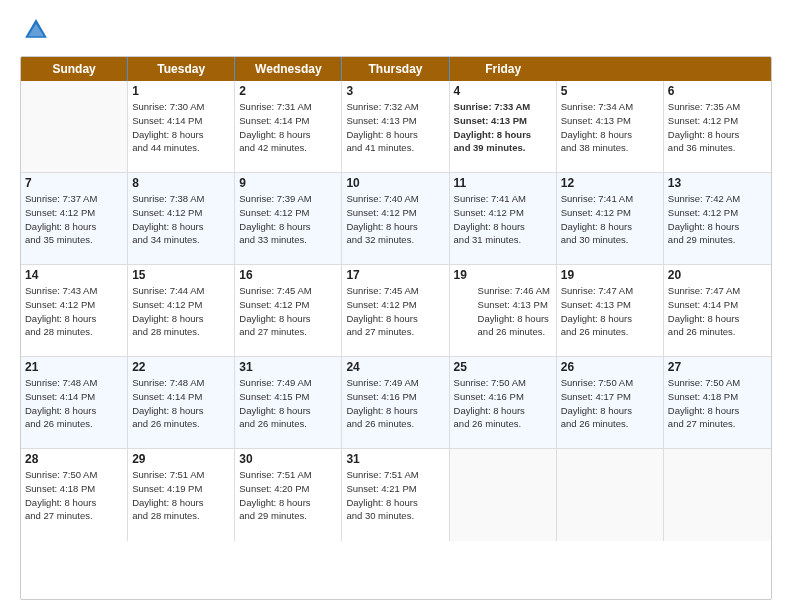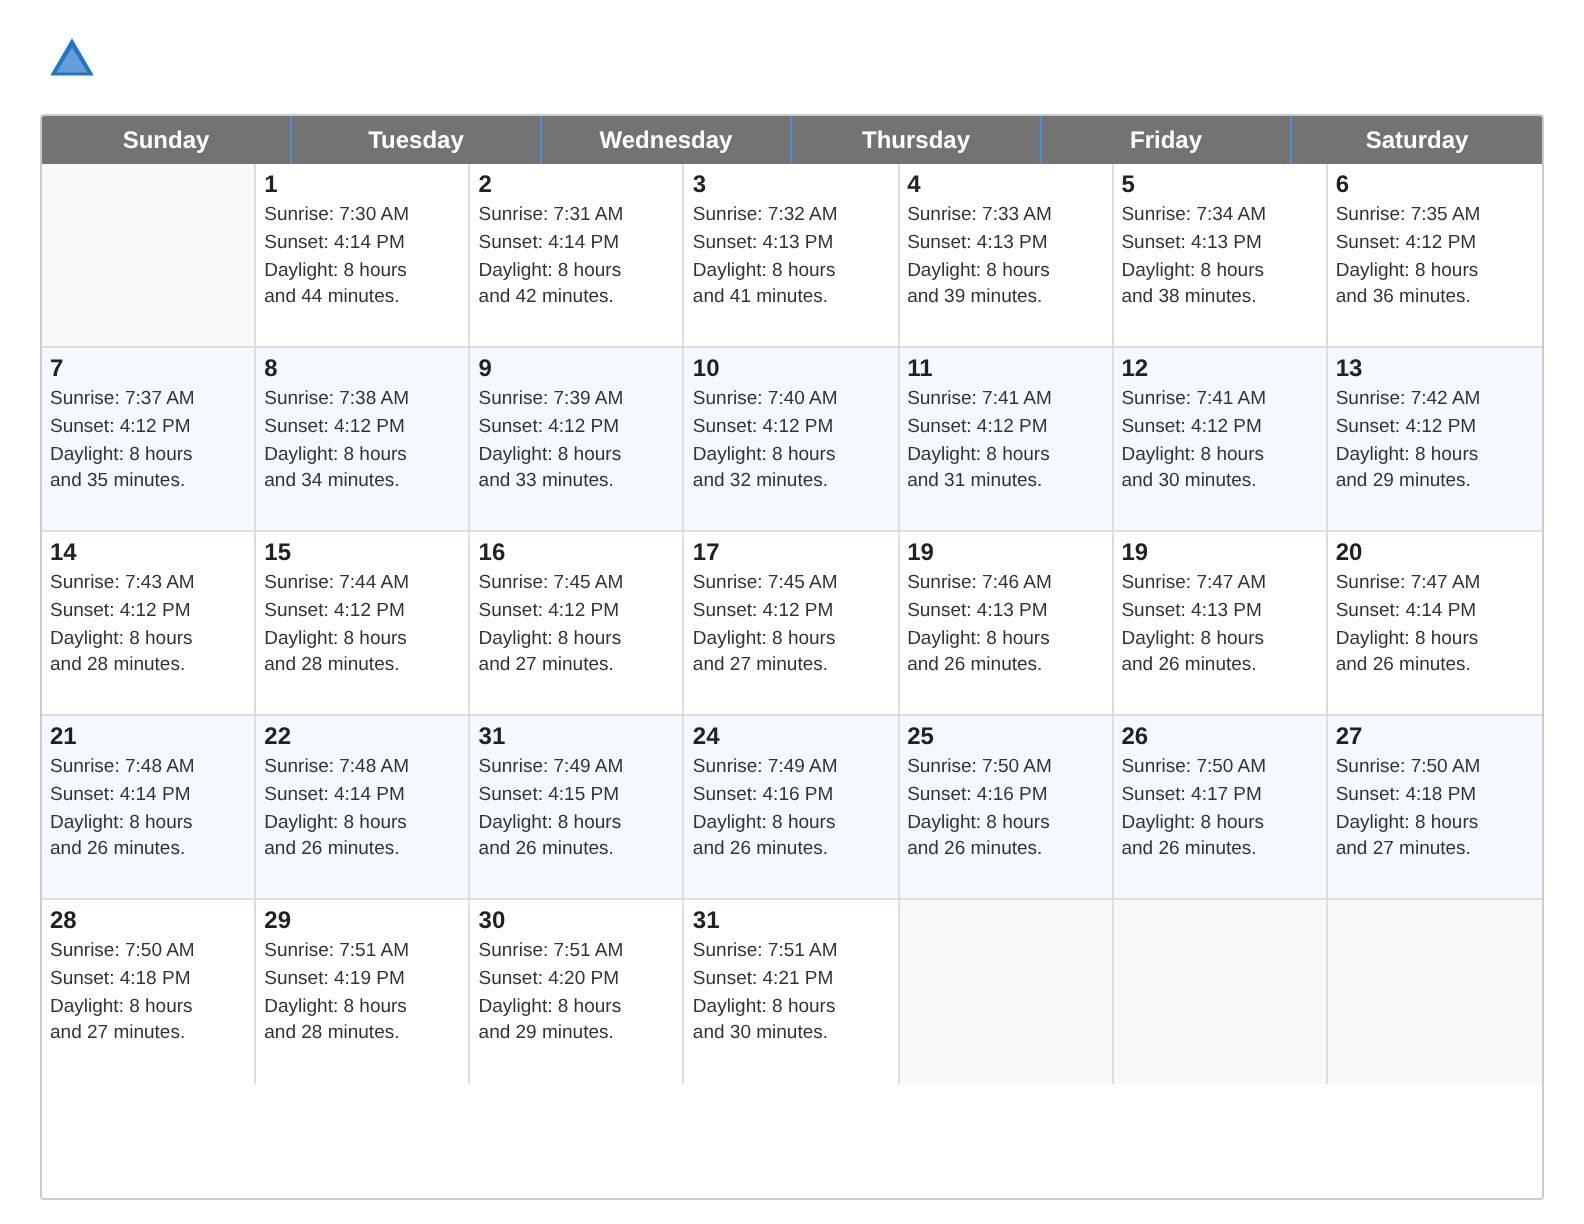--- a/index.html
+++ b/index.html
@@ -58,22 +58,22 @@
       margin-top: 2px;
     }
     .calendar {
       flex: 1;
       border: 1px solid #ccc;
       border-radius: 2px;
       overflow: hidden;
     }
     .cal-header {
       display: grid;
-      grid-template-columns: repeat(6, 1fr);
-      background: #737373;
+      grid-template-columns: repeat(7, 1fr);
+      background: #a16207;
     }
     .cal-header-cell {
       color: #fff;
       font-size: 12px;
       font-weight: bold;
       text-align: center;
       padding: 5px 2px;
       border-right: 1px solid #4a90d9;
     }
     .cal-header-cell:last-child { border-right: none; }
@@ -135,21 +135,20 @@
     </div>
   </div>
 
   <div class="calendar">
     <div class="cal-header">
     <div class="cal-header-cell">Sunday</div>
         <div class="cal-header-cell">Tuesday</div>
         <div class="cal-header-cell">Wednesday</div>
         <div class="cal-header-cell">Thursday</div>
         <div class="cal-header-cell">Friday</div>
-        <div class="cal-header-cell">Saturday</div>
       </div>
     <div class="cal-body" style="height: calc(460px); display: grid; grid-template-rows: repeat(5, 1fr);">
     <div class="cal-row" style="min-height: unset;">
           <div class="cal-cell empty"></div>
           <div class="cal-cell">
             <div class="day-num">1</div>
             <div class="day-info" style="white-space: pre-line;">Sunrise: 7:30 AM
 Sunset: 4:14 PM
 Daylight: 8 hours
 and 44 minutes.</div>
@@ -163,21 +162,21 @@
           </div>
           <div class="cal-cell">
             <div class="day-num">3</div>
             <div class="day-info" style="white-space: pre-line;">Sunrise: 7:32 AM
 Sunset: 4:13 PM
 Daylight: 8 hours
 and 41 minutes.</div>
           </div>
           <div class="cal-cell">
             <div class="day-num">4</div>
-            <div class="day-info" style="white-space: pre-line;">Sunrise: 7:33 AM
+            <div class="day-info" style="white-space: pre-line; font-weight: bold;">Sunrise: 7:33 AM
 Sunset: 4:13 PM
 Daylight: 8 hours
 and 39 minutes.</div>
           </div>
           <div class="cal-cell">
             <div class="day-num">5</div>
             <div class="day-info" style="white-space: pre-line;">Sunrise: 7:34 AM
 Sunset: 4:13 PM
 Daylight: 8 hours
 and 38 minutes.</div>
@@ -265,21 +264,21 @@
           </div>
           <div class="cal-cell">
             <div class="day-num">17</div>
             <div class="day-info" style="white-space: pre-line;">Sunrise: 7:45 AM
 Sunset: 4:12 PM
 Daylight: 8 hours
 and 27 minutes.</div>
           </div>
           <div class="cal-cell">
             <div class="day-num">19</div>
-            <div class="day-info" style="white-space: pre-line;">Sunrise: 7:46 AM
+            <div class="day-info" style="white-space: pre-line; margin-left: 24px;">Sunrise: 7:46 AM
 Sunset: 4:13 PM
 Daylight: 8 hours
 and 26 minutes.</div>
           </div>
           <div class="cal-cell">
             <div class="day-num">19</div>
             <div class="day-info" style="white-space: pre-line;">Sunrise: 7:47 AM
 Sunset: 4:13 PM
 Daylight: 8 hours
 and 26 minutes.</div>

